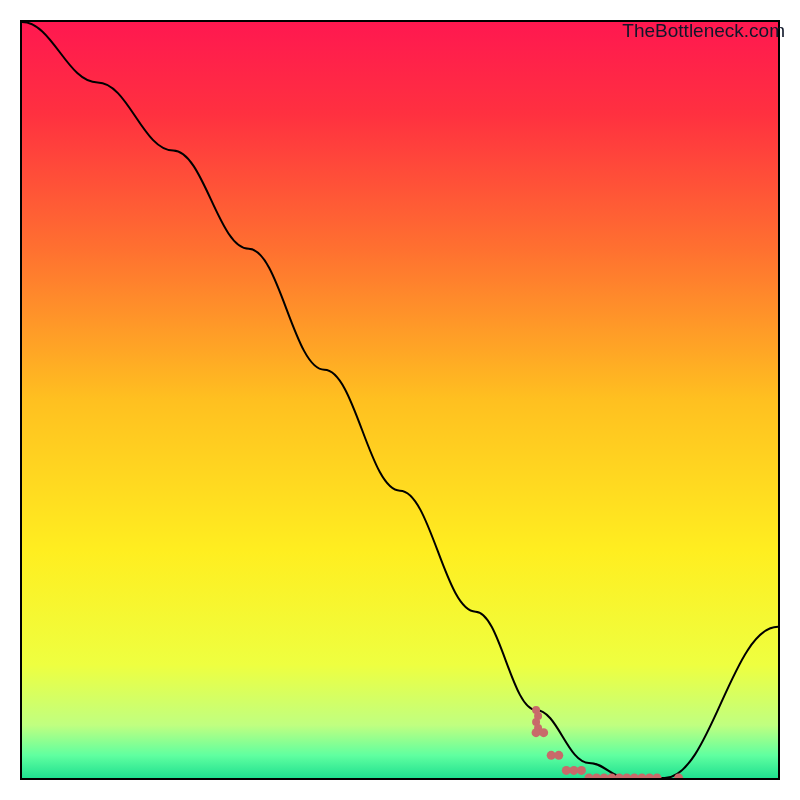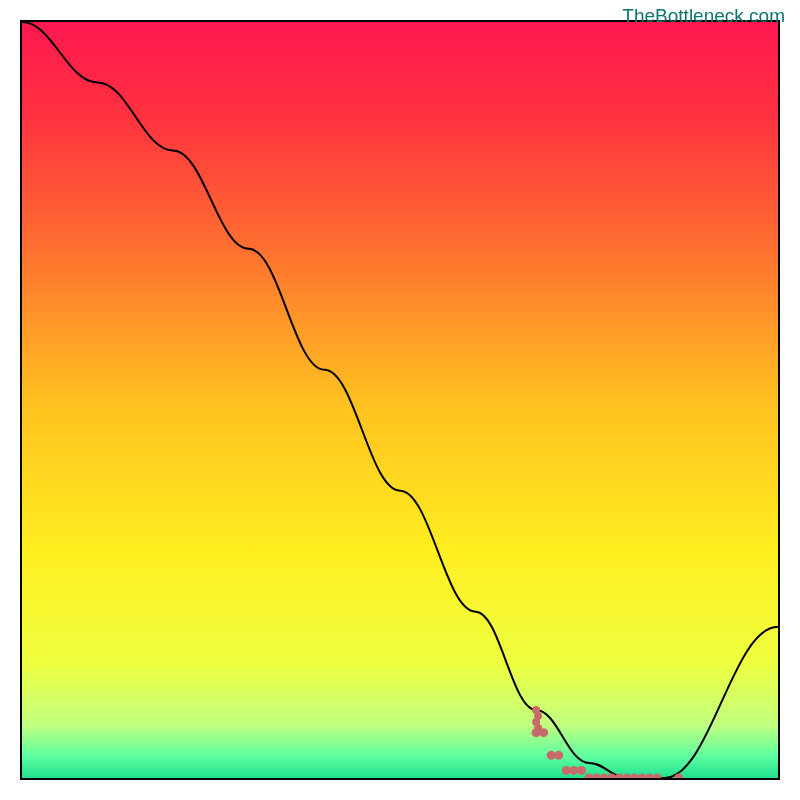--- a/index.html
+++ b/index.html
@@ -10,24 +10,24 @@
     background: #ffffff;
     font-family: Arial, sans-serif;
   }
   .container {
     width: 800px;
     height: 800px;
     position: relative;
   }
   .watermark {
     position: absolute;
-    top: 5px;
+    top: 20px;
     right: 15px;
     font-size: 19px;
-    color: #0f766e;
+    color: #0f172a;
     font-weight: normal;
     z-index: 10;
   }
   .plot-area {
     position: absolute;
     left: 20px;
     top: 20px;
     width: 760px;
     height: 760px;
     border: 2px solid #000000;

